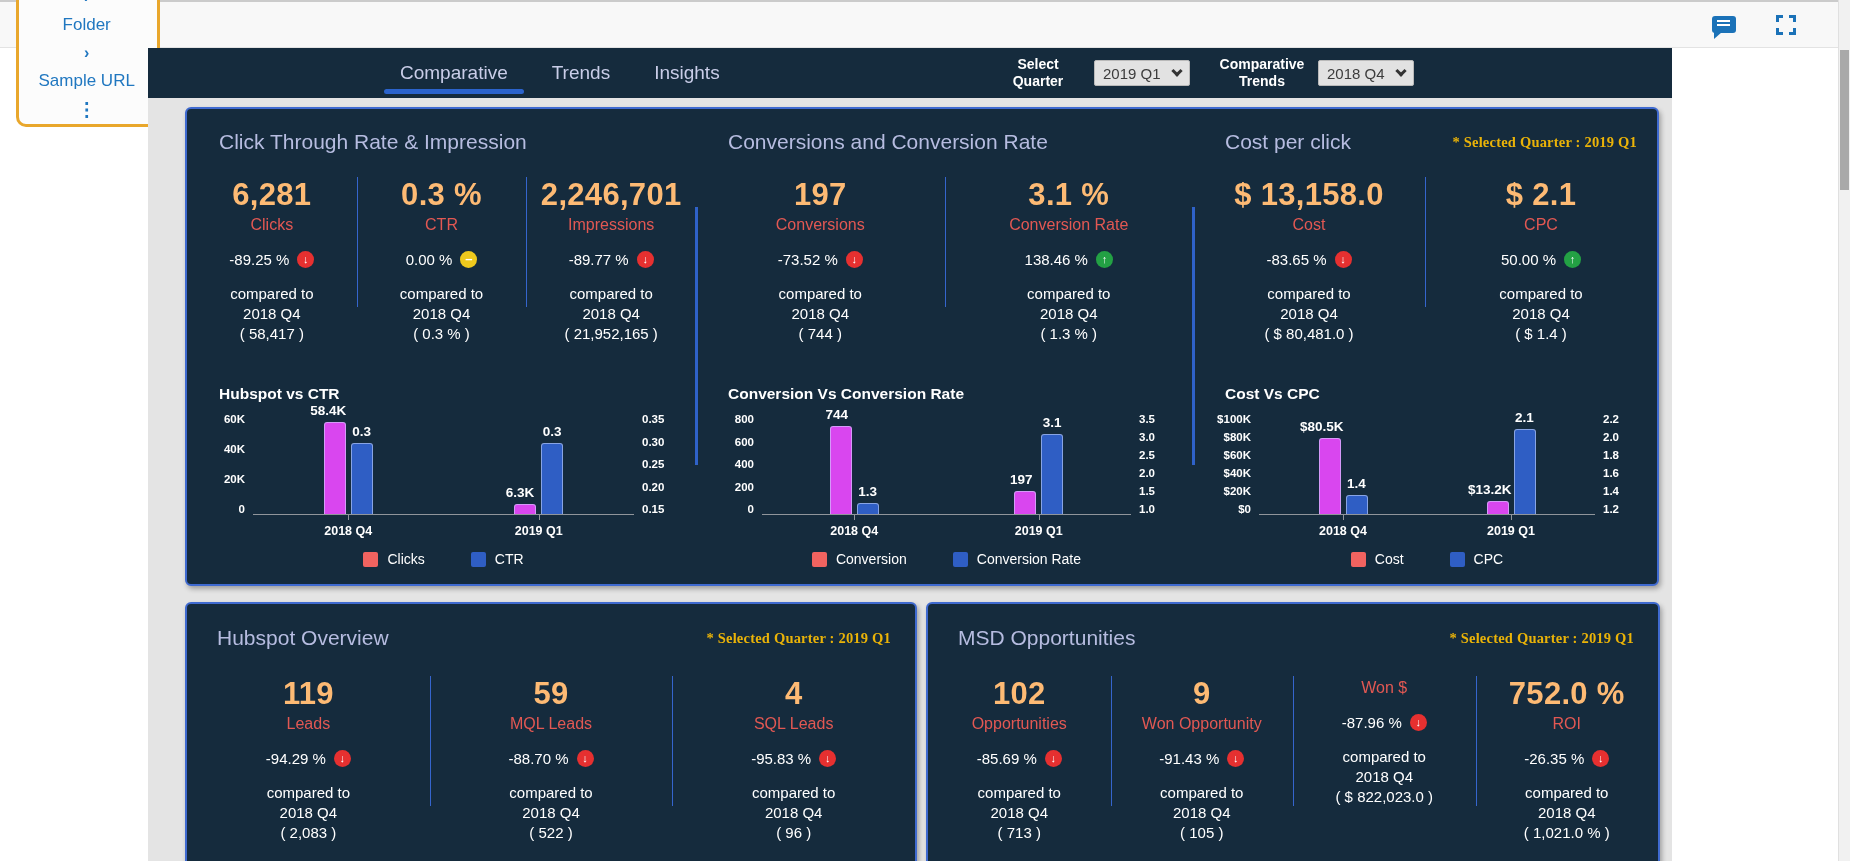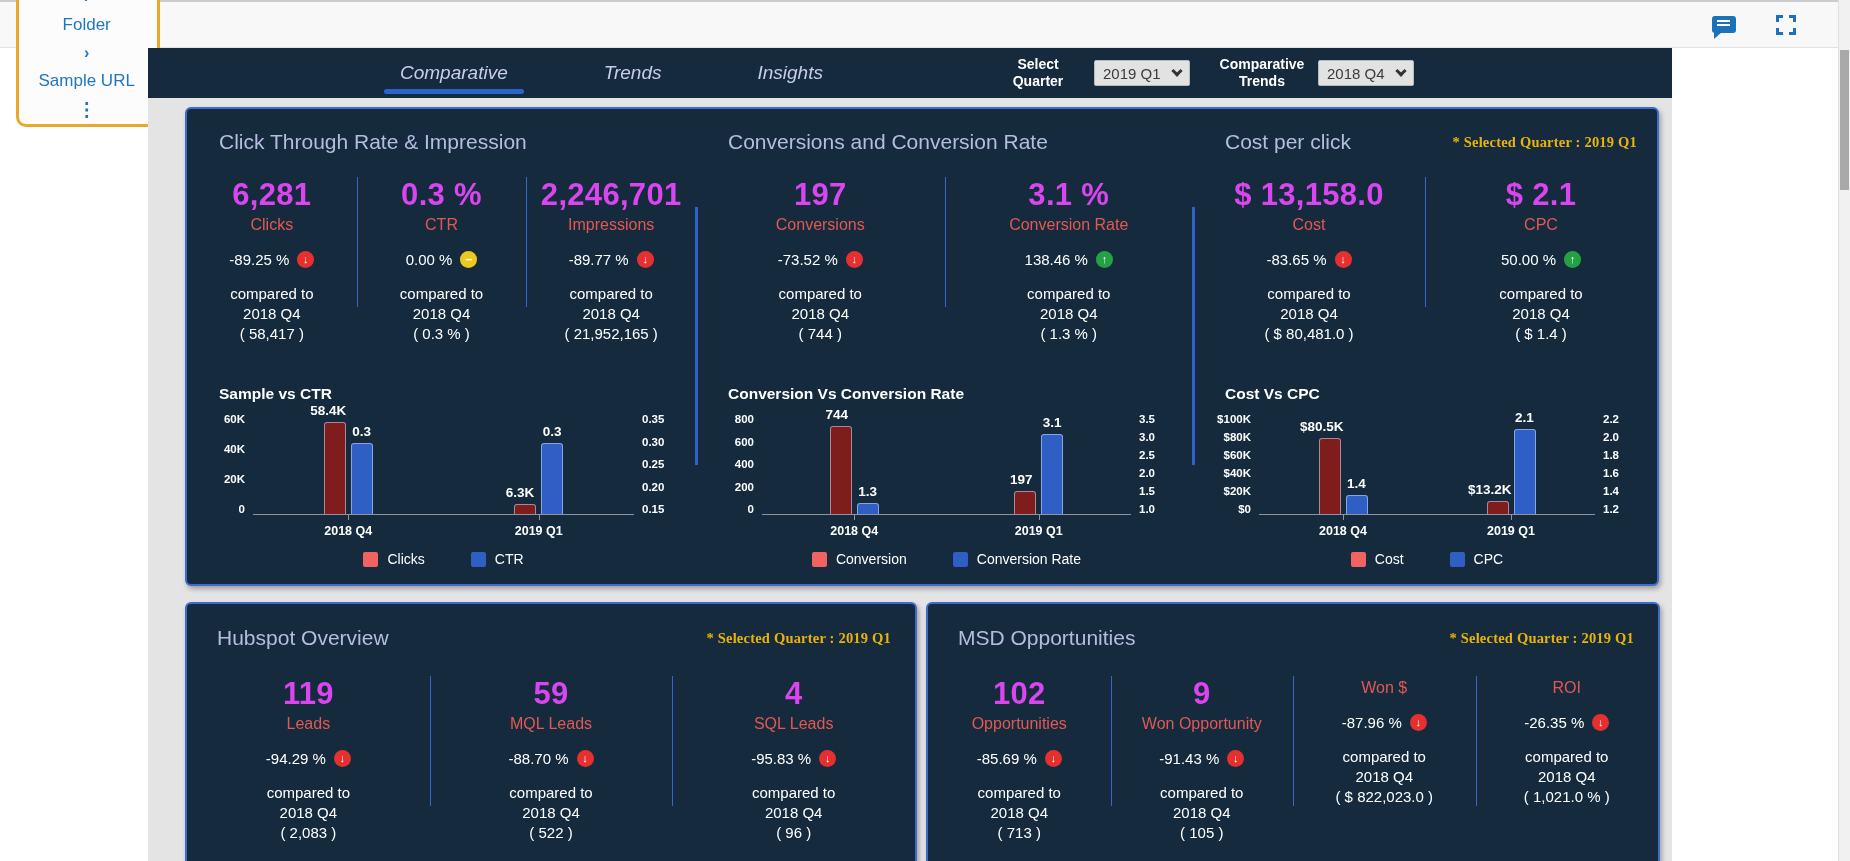--- a/index.html
+++ b/index.html
@@ -36,21 +36,21 @@
 
   
   .scrollbar { position:absolute; top:0; right:0; bottom:0; width:12px; background:#f1f1f1; border-left:1px solid #e0e0e0; }
   .scroll-thumb { position:absolute; top:50px; left:1px; right:1px; height:140px; background:#a9a9a9; }
 
   
   .content { position:absolute; top:48px; left:148px; width:1524px; height:813px; background:#e4e4e4; overflow:hidden; }
 
   
   .tabbar { position:absolute; top:0; left:0; right:0; height:50px; background:#152b3d; display:flex; align-items:center; }
-  .tabs { display:flex; gap:88px; margin-left:248px;font-style:italic; }
+  .tabs { display:flex; gap:36px; margin-left:248px; }
   .tab { color:#c9cde8; font-size:19px; position:relative; padding:12px 4px; cursor:pointer; }
   .tab.active::after { content:''; position:absolute; left:-12px; right:-12px; bottom:2px; height:5px;
             background:#2b63cc; border-radius:3px; }
   .filters { margin-left:auto; margin-right:258px; display:flex; align-items:center; gap:26px; }
   .filter { display:flex; align-items:center; gap:10px; }
   .filter-label { color:#ffffff; font-size:14px; font-weight:bold; text-align:center; line-height:1.18; width:92px; }
   .select { width:96px; height:26px; background:#e2e2e2; border:1px solid #b9b9b9; border-radius:2px;
             display:flex; align-items:center; justify-content:space-between; padding:0 8px;
             color:#3c3c3c; font-size:15px; cursor:pointer; }
   .sel-chev { width:8px; height:8px; border-left:3px solid #333; border-bottom:3px solid #333;
@@ -67,21 +67,21 @@
   .sec1 { width:509px; } .sec2 { width:497px; } .sec3 { flex:1; }
   .section + .section::before { content:''; position:absolute; left:-1px; top:98px; height:258px; width:3px; background:#2f62c9; }
   .sec-header { display:flex; align-items:center; justify-content:space-between; padding:0 20px 0 32px; height:34px; }
   .sec-title, .panel-title { color:#b6bce0; font-size:21px; }
   .sq-note { color:#eab308; font-family:"Liberation Serif", serif; font-weight:bold; font-size:14.5px; letter-spacing:0.2px; }
 
   
   .kpi-row { display:flex; margin-top:14px; }
   .kpi { flex:1; text-align:center; position:relative; padding-top:4px; }
   .kpi + .kpi::before { content:''; position:absolute; left:0; top:4px; height:130px; width:1px; background:#3565cd; }
-  .kpi-value { color:#d946ef; font-size:31px; font-weight:bold; letter-spacing:0.3px; }
+  .kpi-value { color:#fdba74; font-size:31px; font-weight:bold; letter-spacing:0.3px; }
   .kpi-label { color:#e25853; font-size:16px; margin-top:3px; }
   .kpi-change { color:#ffffff; font-size:15px; margin-top:17px; display:flex; justify-content:center; align-items:center; gap:8px; }
   .badge { width:17px; height:17px; border-radius:50%; display:inline-flex; align-items:center; justify-content:center;
            color:#fff; font-size:11px; font-weight:bold; line-height:1; }
   .badge[data-trend="down"]   { background:#e63030; }
   .badge[data-trend="down"]::after   { content:"↓"; }
   .badge[data-trend="up"]     { background:#23a144; }
   .badge[data-trend="up"]::after     { content:"↑"; }
   .badge[data-trend="neutral"]{ background:#eec91d; }
   .badge[data-trend="neutral"]::after{ content:"–"; font-size:13px; margin-top:-2px; }
@@ -95,21 +95,21 @@
   .mini-chart { display:flex; height:128px; }
   .axis { width:48px; height:102px; display:flex; flex-direction:column; justify-content:space-between;
           color:#ffffff; font-size:11.5px; font-weight:600; margin-top:-6px; }
   .axis.left { text-align:right; padding-right:8px; }
   .axis.right { text-align:left; padding-left:8px; }
   .plot { flex:1; position:relative; margin-bottom:32px; border-bottom:1px solid #90959b;
           display:flex; justify-content:space-around; align-items:flex-end; }
   .group { width:70px; height:100%; display:flex; align-items:flex-end; justify-content:center; gap:5px; position:relative; }
   .group::after { content:''; position:absolute; top:100%; left:50%; width:1px; height:6px; background:#90959b; }
   .bar { width:22px; border-radius:3px 3px 0 0; position:relative; border:1px solid rgba(210,222,255,0.55); border-bottom:none; }
-  .bar.red  { background:#7f1d1d; }
+  .bar.red  { background:#d946ef; }
   .bar.blue { background:#2f5ec4; }
   .bar-label { position:absolute; top:-20px; left:50%; transform:translateX(-50%);
                color:#fff; font-size:13.5px; font-weight:600; white-space:nowrap; }
   .bar.red .bar-label { transform:translateX(-68%); }
   .cat-label { position:absolute; top:100%; margin-top:10px; left:50%; transform:translateX(-50%);
                color:#fff; font-size:12.5px; font-weight:600; white-space:nowrap; }
   .legend { display:flex; justify-content:center; gap:46px; margin-top:4px; }
   .legend-item { display:flex; align-items:center; gap:9px; color:#fff; font-size:14px; }
   .legend-swatch { width:15px; height:15px; border-radius:2px; }
   .legend-swatch.red  { background:#f16360; }
@@ -216,21 +216,21 @@
               <span class="badge" data-trend="down"></span>
             </div>
           <div class="kpi-cmp">
             <div>compared to</div>
             <div>2018 Q4</div>
             <div>( 21,952,165 )</div>
           </div>
         </div>
       </div>
       <div class="chart-block">
-        <div class="chart-title">Sample vs CTR</div>
+        <div class="chart-title">Hubspot vs CTR</div>
         <div class="mini-chart">
           <div class="axis left">
             <span>60K</span>
             <span>40K</span>
             <span>20K</span>
             <span>0</span>
           </div>
           <div class="plot">
             <div class="group">
               <div class="bar red" style="height: 97.3%;">
@@ -529,20 +529,21 @@
             <span>-87.96 %</span>
             <span class="badge" data-trend="down"></span>
           </div>
         <div class="kpi-cmp">
           <div>compared to</div>
           <div>2018 Q4</div>
           <div>( $ 822,023.0 )</div>
         </div>
       </div>
       <div class="kpi">
+        <div class="kpi-value">752.0 %</div>
         <div class="kpi-label">ROI</div>
         <div class="kpi-change">
             <span>-26.35 %</span>
             <span class="badge" data-trend="down"></span>
           </div>
         <div class="kpi-cmp">
           <div>compared to</div>
           <div>2018 Q4</div>
           <div>( 1,021.0 % )</div>
         </div>

